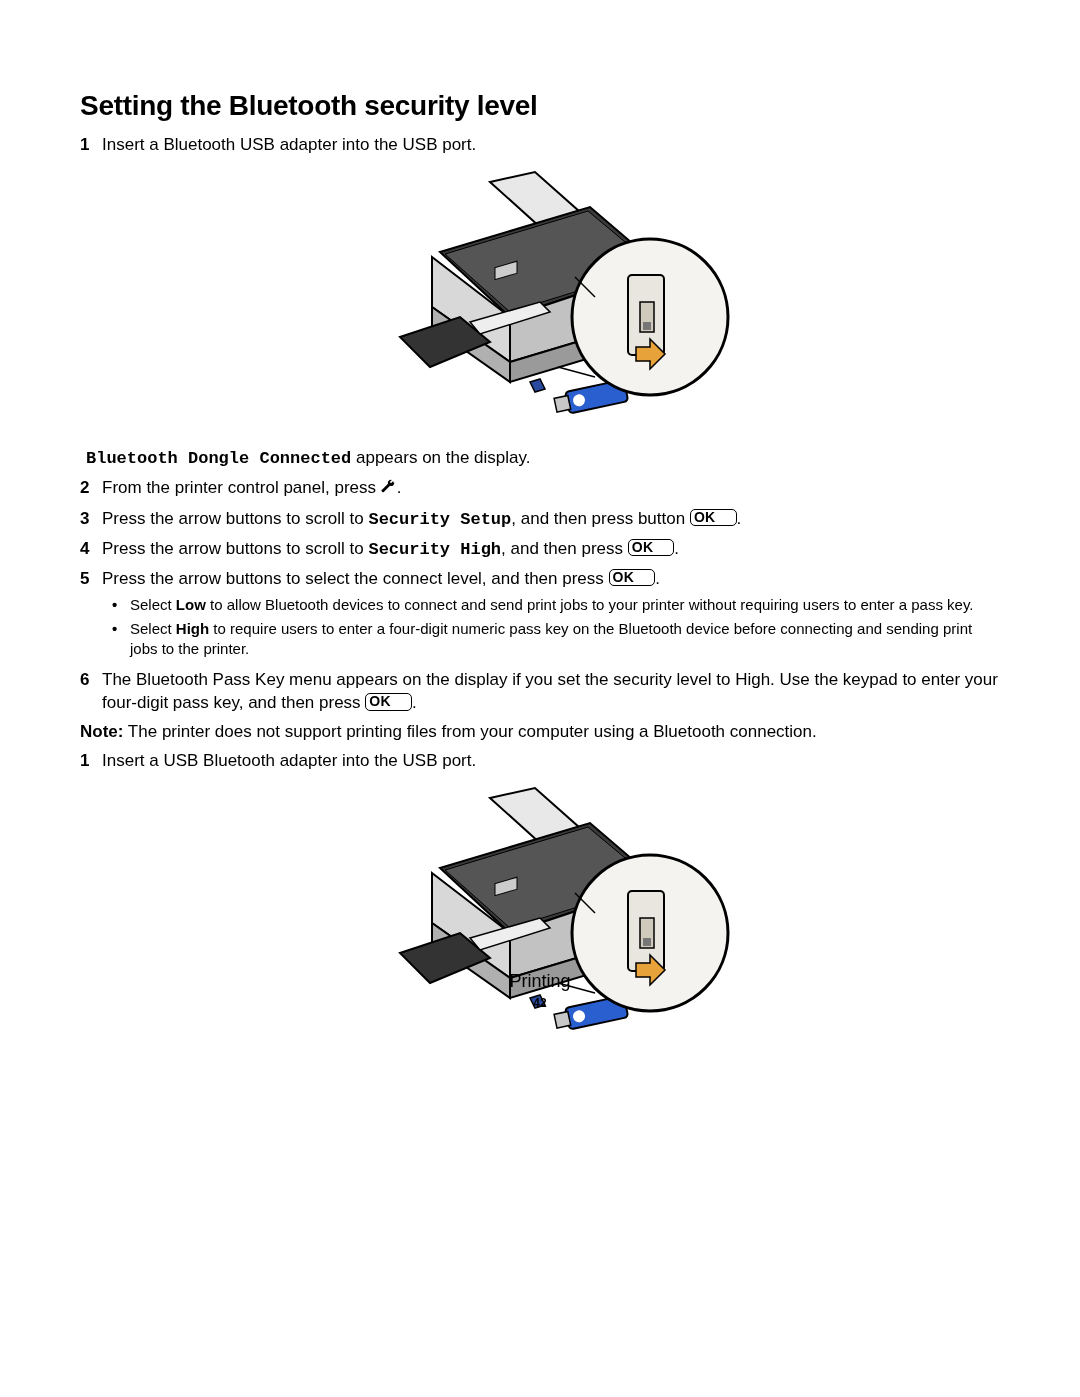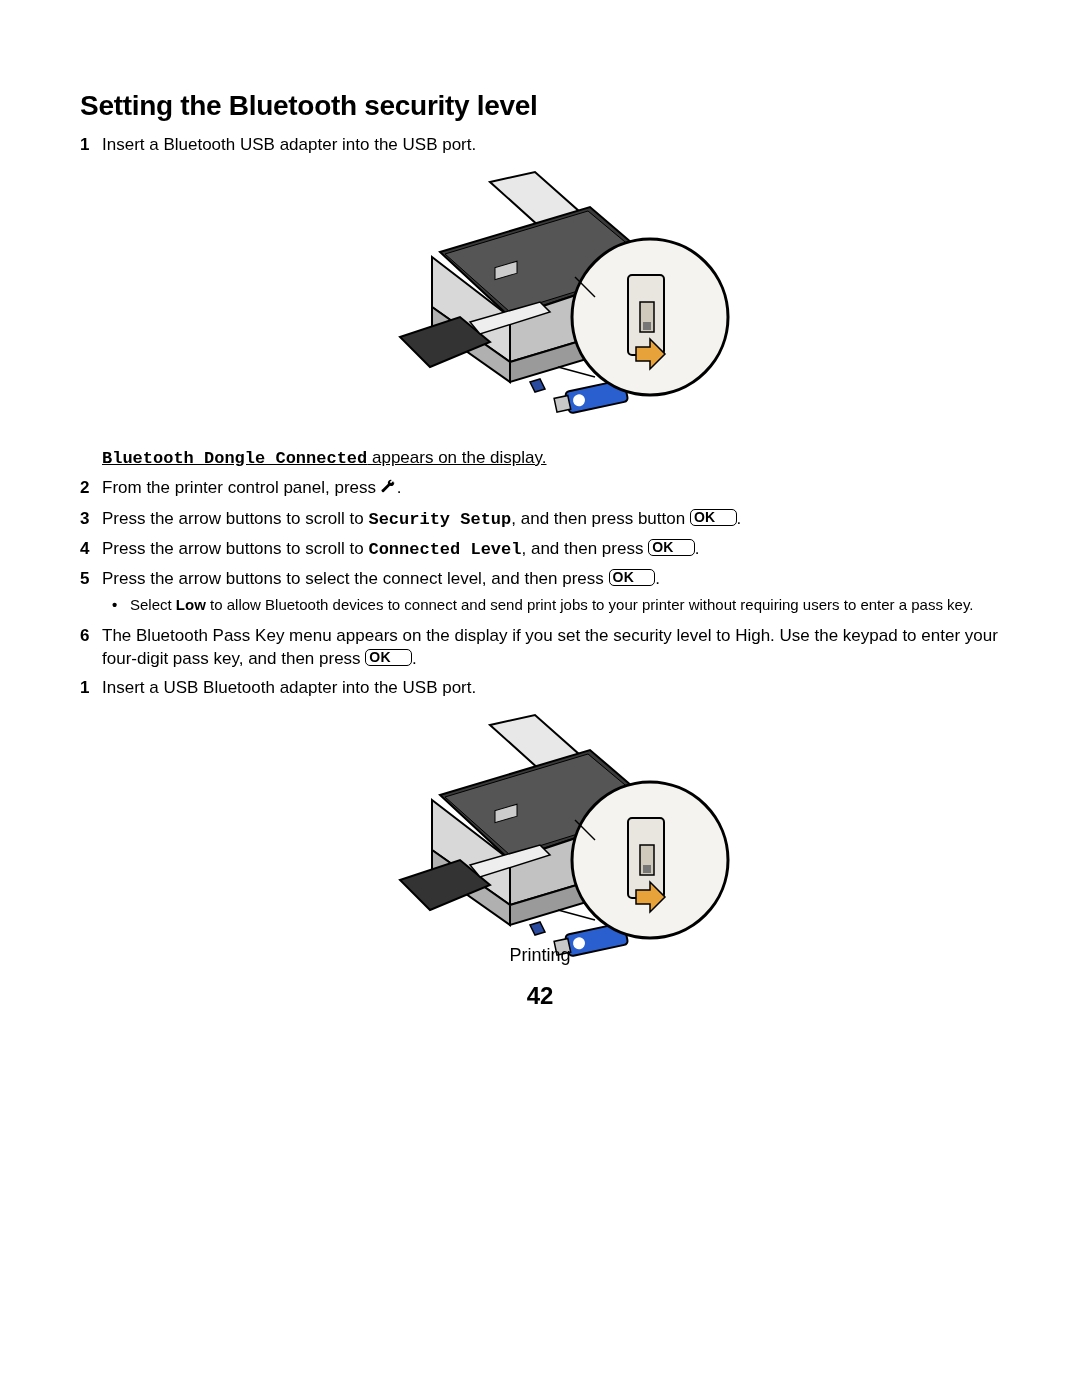--- a/index.html
+++ b/index.html
@@ -45,22 +45,21 @@
   .mono {
     font-family: "Courier New", monospace;
     font-weight: bold;
   }
   .note-line {
     margin: 6px 0;
     font-size: 17px;
     line-height: 1.35;
   }
   .sub-indent {
-    margin-left: 22px;
-    text-decoration: underline;
+    margin-left: 6px;
   }
   .bullets {
     list-style: none;
     padding: 0;
     margin: 4px 0 4px 10px;
   }
   .bullets > li {
     position: relative;
     padding-left: 18px;
     margin-bottom: 4px;
@@ -101,23 +100,23 @@
     position: absolute;
     bottom: 50px;
     left: 0;
     right: 0;
     text-align: center;
   }
   .footer-section {
     font-size: 18px;
   }
   .footer-page {
-    font-size: 24px;
-    font-weight: bold;
-    margin-top: 16px;
+    font-size: 12px;
+    font-weight: bold;
+    margin-top: 4px;
   }
   strong { font-weight: bold; }
 </style>
 </head>
 <body>
 
 <div class="page">
 
   <h1>Setting the Bluetooth security level</h1>
 
@@ -186,43 +185,49 @@
     </li>
     <li>
       <span class="step-num">3</span>
       <div class="step-body">
         <span>Press the arrow buttons to scroll to </span><span class="mono">Security Setup</span><span>, and then press button </span><span class="ok-btn">OK</span><span>.</span>
       </div>
     </li>
     <li>
       <span class="step-num">4</span>
       <div class="step-body">
-        <span>Press the arrow buttons to scroll to </span><span class="mono">Connected Level</span><span>, and then press </span><span class="ok-btn">OK</span><span>.</span>
+        <span>Press the arrow buttons to scroll to </span><span class="mono">Security High</span><span>, and then press </span><span class="ok-btn">OK</span><span>.</span>
       </div>
     </li>
     <li>
       <span class="step-num">5</span>
       <div class="step-body">
         <span>Press the arrow buttons to select the connect level, and then press </span><span class="ok-btn">OK</span><span>.</span>
         <ul class="bullets">
           <li>
             <span>Select </span><strong>Low</strong><span> to allow Bluetooth devices to connect and send print jobs to your printer without requiring users to enter a pass key.</span>
           </li>
+          <li>
+            <span>Select </span><strong>High</strong><span> to require users to enter a four-digit numeric pass key on the Bluetooth device before connecting and sending print jobs to the printer.</span>
+          </li>
         </ul>
       </div>
     </li>
     <li>
       <span class="step-num">6</span>
       <div class="step-body">
         <span>The Bluetooth Pass Key menu appears on the display if you set the security level to High. Use the keypad to enter your four-digit pass key, and then press </span><span class="ok-btn">OK</span><span>.</span>
       </div>
     </li>
   </ol>
 
 
+  <div class="note-line">
+    <strong>Note:</strong><span> The printer does not support printing files from your computer using a Bluetooth connection.</span>
+  </div>
 
   <ol class="step-list">
     <li>
       <span class="step-num">1</span>
       <div class="step-body">
         <span>Insert a USB Bluetooth adapter into the USB port.</span>
       </div>
     </li>
   </ol>
 

